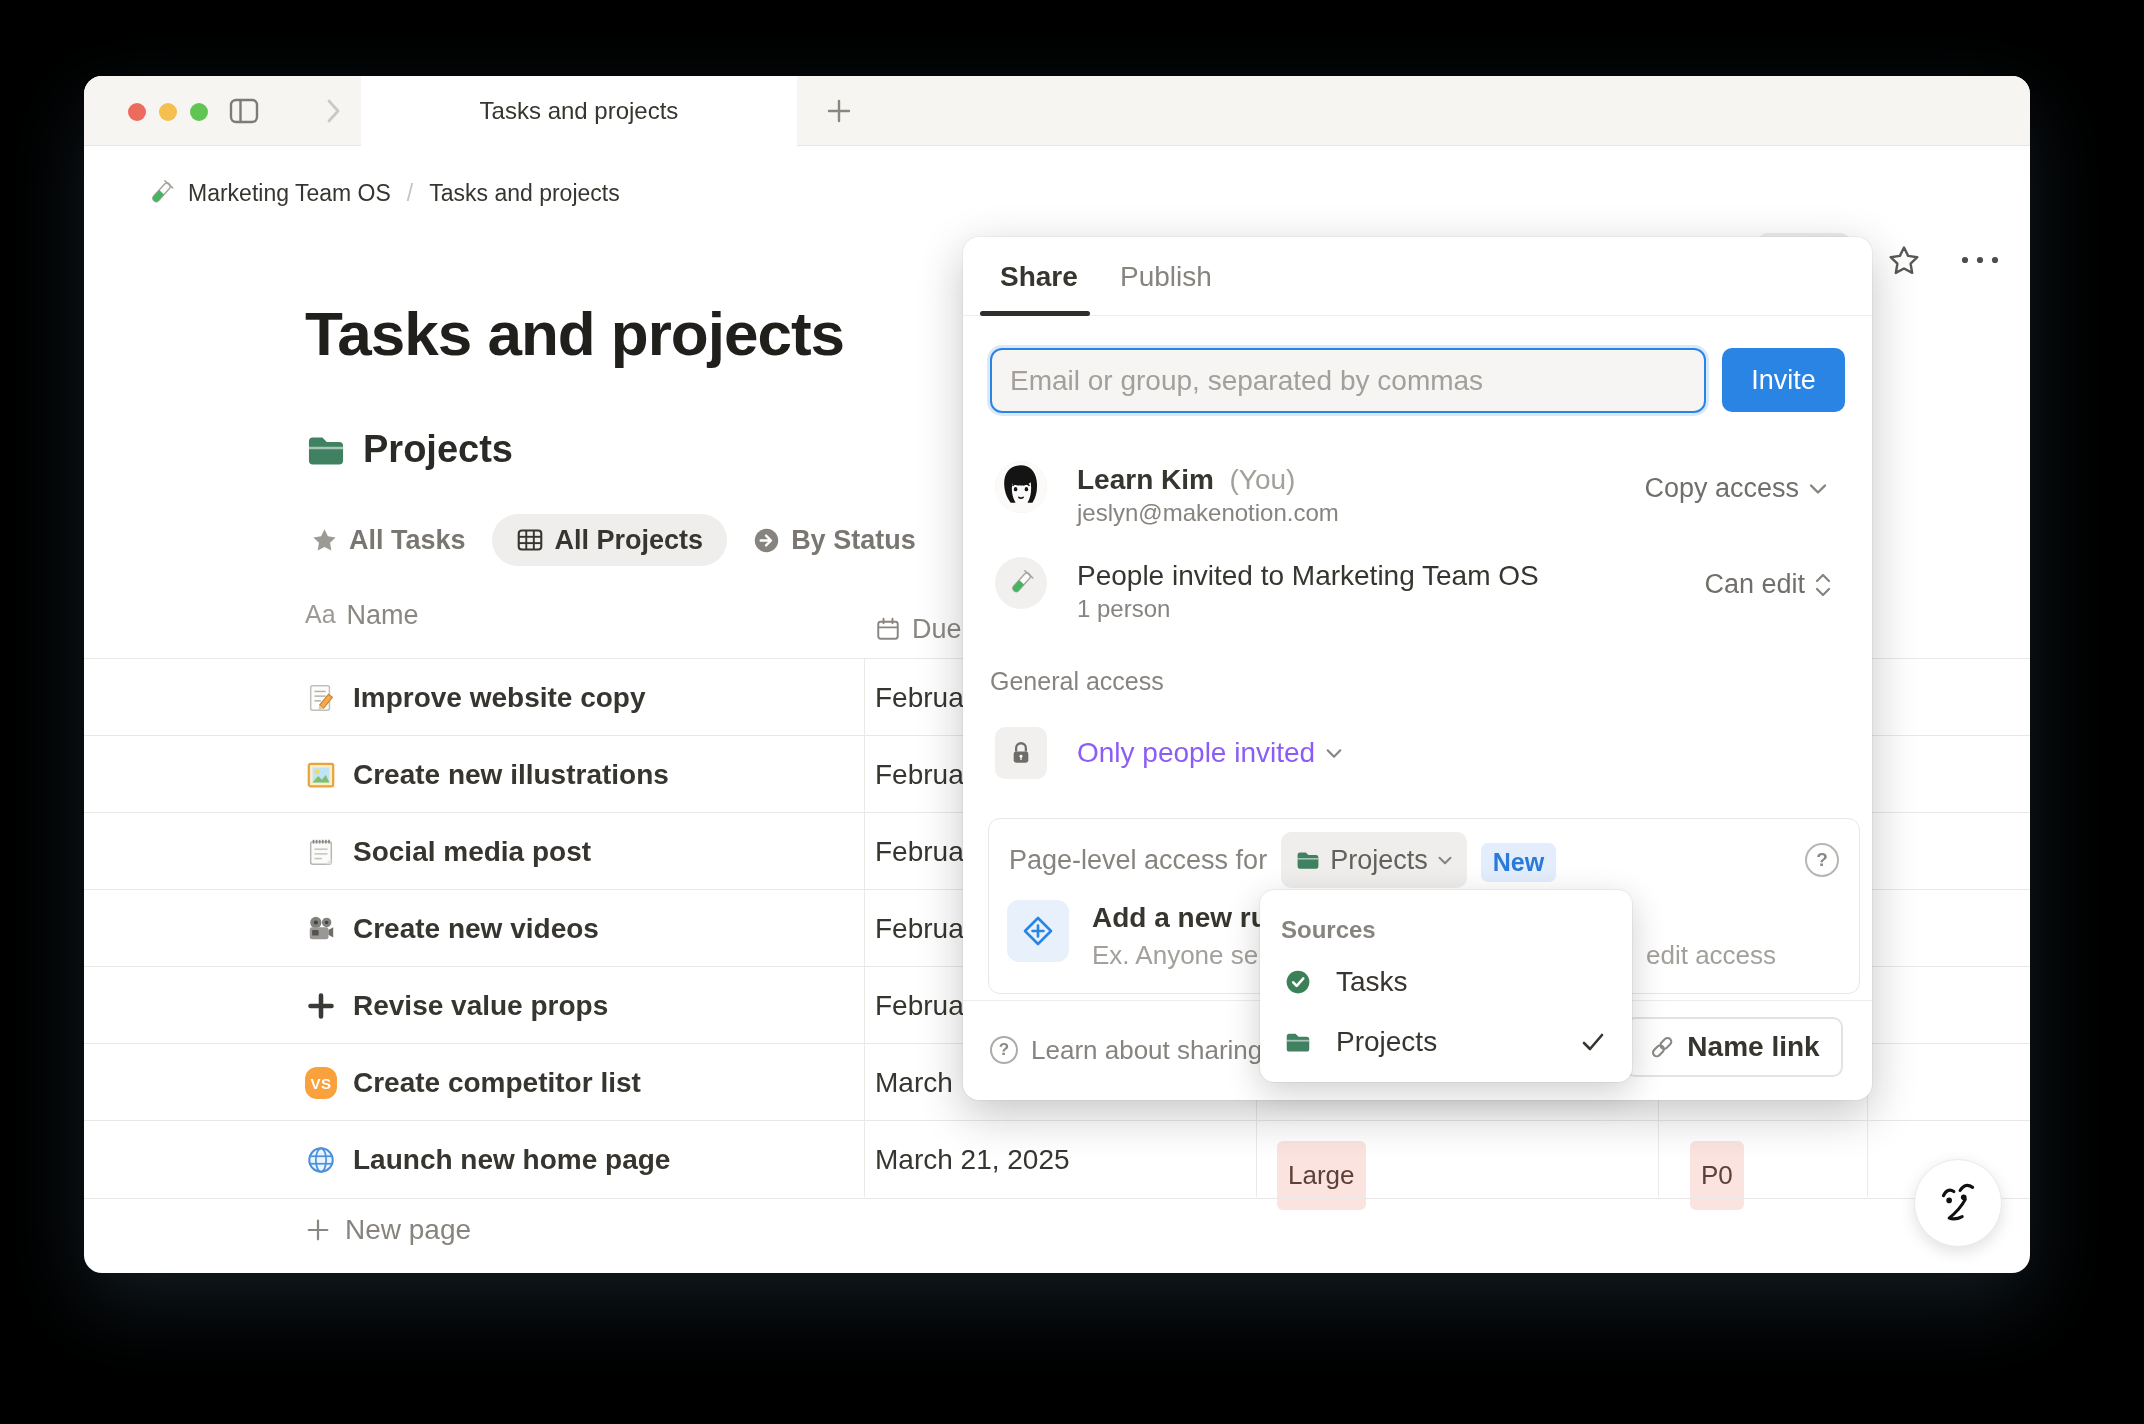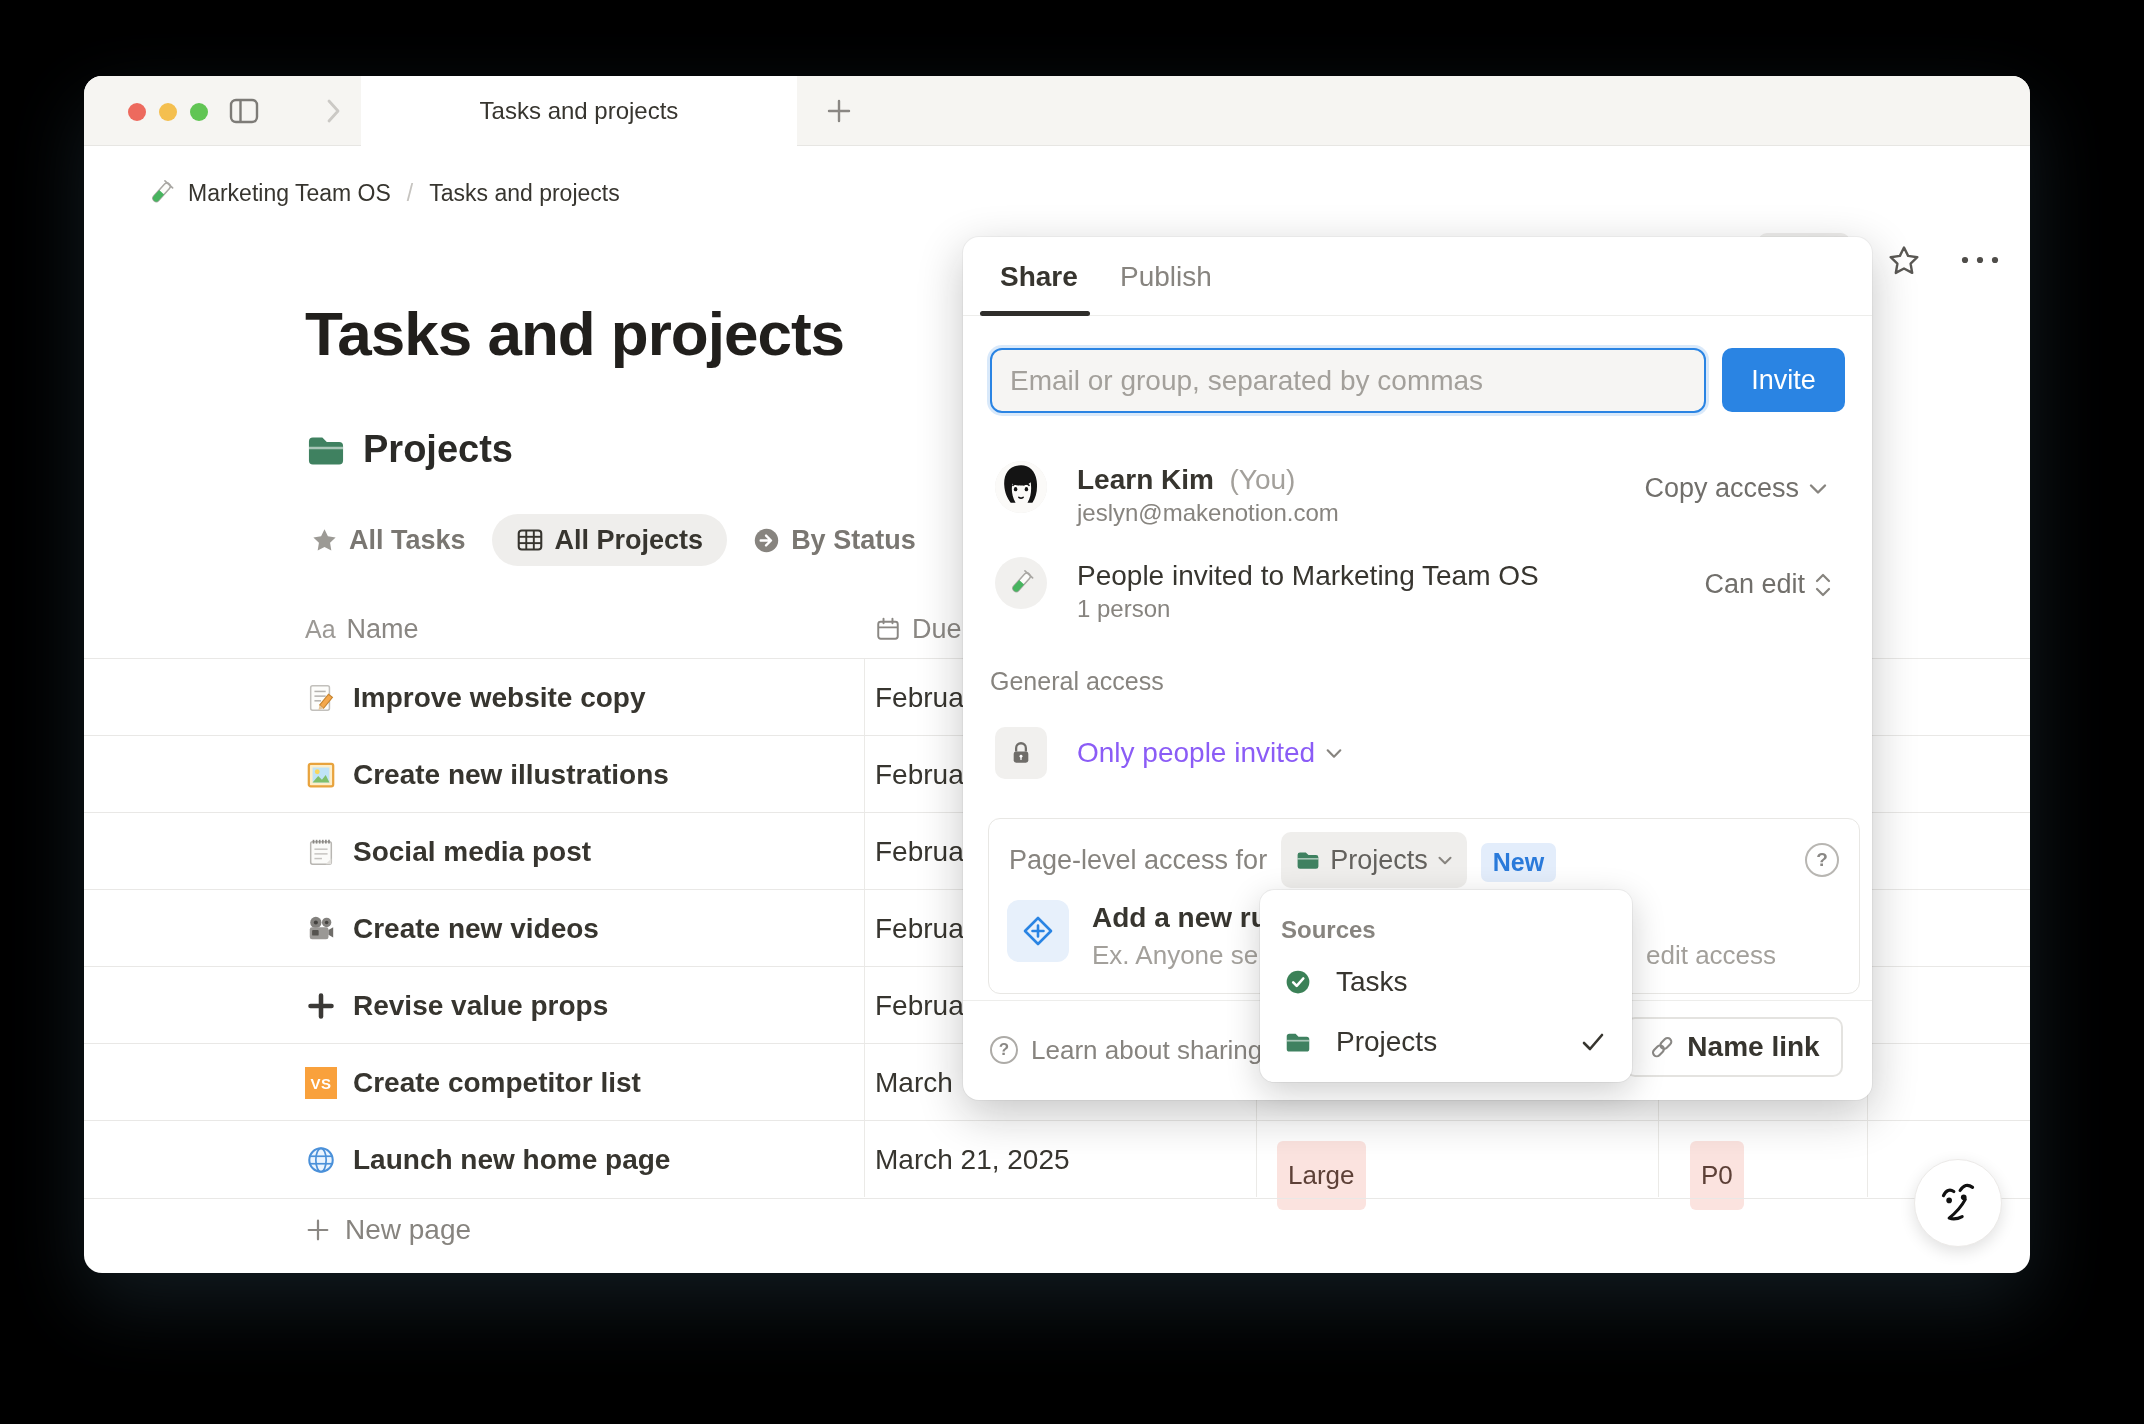--- a/index.html
+++ b/index.html
@@ -31,34 +31,34 @@
   
   .page-title{position:absolute;left:221px;top:222px;font-size:62px;font-weight:700;letter-spacing:-1px;color:#211f1c;}
   .collection-head{position:absolute;left:221px;top:352px;display:flex;align-items:center;gap:16px;}
   .collection-head .txt{font-size:38px;font-weight:700;color:#2b2a27;}
   .viewtabs{position:absolute;left:221px;top:437px;height:54px;display:flex;align-items:center;gap:20px;}
   .viewtab{display:flex;align-items:center;gap:11px;font-size:27px;font-weight:600;color:#7a7772;padding:0 6px;height:52px;}
   .viewtab.pill{background:#efeeec;border-radius:27px;padding:0 24px;color:#37352f;}
   .table{position:absolute;left:0;top:524px;width:1946px;height:660px;}
   .vline{position:absolute;top:58px;bottom:63px;width:1px;background:#ebeae7;}
   .thead{position:absolute;top:0;left:0;right:0;height:58px;color:#8a8783;font-size:27px;}
-  .th-name{position:absolute;left:221px;top:0;height:58px;display:flex;align-items:center;gap:11px;}
+  .th-name{position:absolute;left:221px;top:0;height:58px;display:flex;gap:11px;}
   .th-aa{font-size:25px;color:#9c9995;}
   .th-due{position:absolute;left:791px;top:0;height:58px;display:flex;align-items:center;gap:11px;}
   .trow{position:absolute;left:0;right:0;height:77px;border-top:1px solid #e9e8e6;}
   .row-icon{position:absolute;left:221px;top:23px;width:32px;height:32px;display:flex;align-items:center;justify-content:center;}
   .row-title{position:absolute;left:269px;top:0;height:77px;display:flex;align-items:center;font-size:28px;font-weight:600;color:#37352f;}
   .row-due{position:absolute;left:791px;top:0;height:77px;display:flex;align-items:center;font-size:28px;color:#37352f;}
   .badge{position:absolute;top:20px;height:37px;padding:16px 11px;border-radius:6px;background:#fbe3df;color:#5d4037;
     font-size:26px;display:flex;align-items:center;}
   .badge.size{left:1193px;}
   .badge.pri{left:1606px;}
   .newpage{position:absolute;left:0;right:0;top:598px;height:62px;border-top:1px solid #e9e8e6;
     display:flex;align-items:center;gap:14px;padding-left:221px;color:#87847f;font-size:28px;}
-  .vs-chip{width:32px;height:32px;border-radius:0;background:#f9a13c;color:#fff;font-size:15px;font-weight:800;
+  .vs-chip{width:32px;height:32px;border-radius:12px;background:#f9a13c;color:#fff;font-size:15px;font-weight:800;
     display:flex;align-items:center;justify-content:center;letter-spacing:.5px;}
   
   .dialog{position:absolute;left:879px;top:161px;width:909px;height:863px;background:#fff;border-radius:16px;z-index:10;
     box-shadow:0 0 0 1px rgba(15,15,15,.04),0 14px 46px rgba(15,15,15,.24);}
   .dlg-tabs{position:absolute;top:0;left:0;right:0;height:78px;border-bottom:1px solid #ededeb;}
   .dlg-tab-share{position:absolute;left:37px;top:24px;font-size:28px;font-weight:600;color:#37352f;}
   .dlg-tab-publish{position:absolute;left:157px;top:24px;font-size:28px;color:#87847f;}
   .dlg-underline{position:absolute;left:17px;top:74px;width:110px;height:5px;background:#2f2e2b;border-radius:3px;}
   .email-input{position:absolute;left:27px;top:111px;width:716px;height:65px;box-sizing:border-box;background:#f6f5f3;
     border:2px solid #2a84e3;border-radius:12px;box-shadow:0 0 0 3px rgba(42,132,227,.18);

